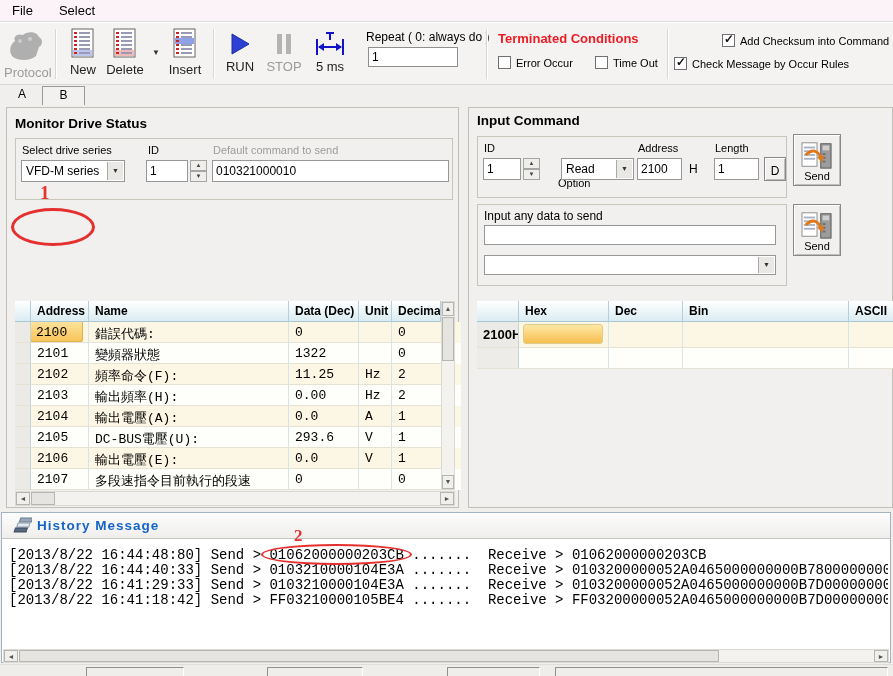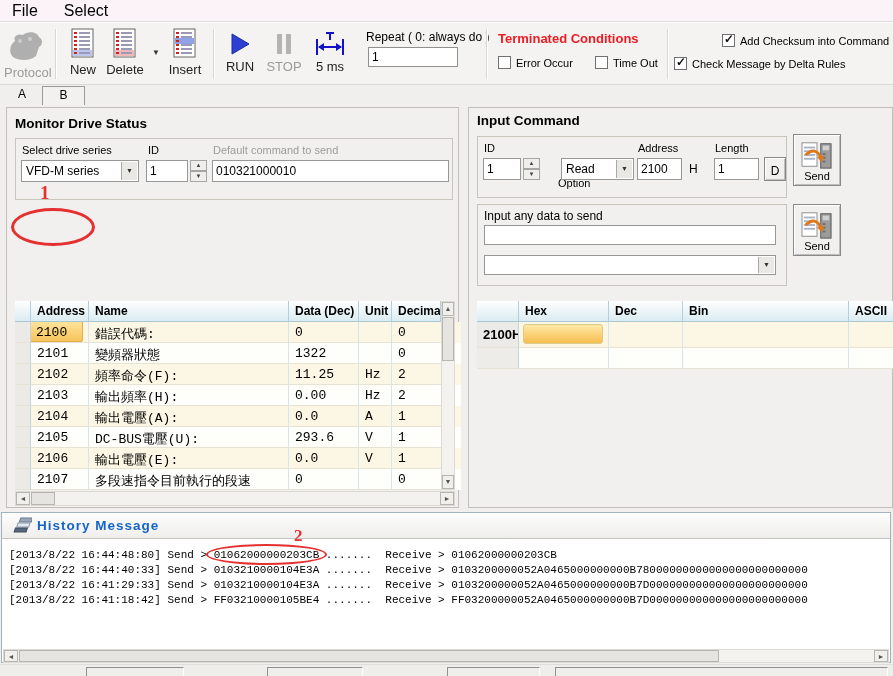--- a/index.html
+++ b/index.html
@@ -2,21 +2,21 @@
 <html><head>
 <meta charset="utf-8">
 <style>
   * { margin:0; padding:0; box-sizing:border-box; }
   html,body { width:893px; height:676px; }
   body { font-family:"Liberation Sans", sans-serif; font-size:12px; color:#000; background:#F0EFED; position:relative; overflow:hidden; }
   .abs { position:absolute; }
 
   
   #menubar { left:0; top:0; width:893px; height:22px; background:#FBF3F8; border-bottom:1px solid #DCDCDC; box-shadow:0 1px 0 #fff; display:flex; align-items:center; padding-left:8px; gap:18px; }
-  .menu-item { font-size:16px; padding:2px 4px; cursor:default;text-align:center; }
+  .menu-item { font-size:13px; padding:2px 4px; cursor:default;text-align:center; }
 
   
   #toolbar { left:0; top:23px; width:893px; height:62px; background:#F4F3F1; border-bottom:1px solid #D9D8D4; }
   .tb-item { position:absolute; text-align:center; font-size:13px; color:#222; }
   .tb-item .lbl { display:block; margin-top:2px; }
   .tb-sep { position:absolute; top:6px; height:50px; width:1px; background:#D8D7D3; box-shadow:1px 0 0 #fff; }
   .disabled-text { color:#9B9B9B; }
   .dd-arrow { position:absolute; font-size:8px; color:#333; }
   #repeat-label { position:absolute; left:366px; top:7px; font-size:12px; }
   #repeat-input { position:absolute; left:368px; top:24px; width:90px; height:20px; border:1px solid #8F8F8F; background:#fff; font-size:12px; padding:1px 3px; }
@@ -82,21 +82,21 @@
   #right-table { position:absolute; left:8px; top:193px; width:420px; }
   .rt-hdr { width:42px; background:#EBEAE6; border-right:1px solid #C2D4DC; font-weight:bold; font-size:13px; }
   .rt-hex { width:90px; } .rt-dec { width:74px; } .rt-bin { width:166px; } .rt-ascii { width:48px; border-right:none; }
   .rt-row1 { height:26px; }
   .hex-sel { position:absolute; left:46px; top:2px; width:80px; height:20px; background:linear-gradient(#FFE8A6,#F6BE4F); border:1px solid #D9CC8C; border-radius:3px; }
 
   
   #history-panel { position:absolute; left:1px; top:512px; width:890px; height:151px; border:1px solid #A3B2BF; background:#fff; }
   #history-titlebar { position:absolute; left:0; top:0; right:0; height:26px; background:linear-gradient(#FDFDFD,#EFEEEC); border-bottom:1px solid #C6C4C0; }
   #history-title { position:absolute; left:35px; top:5px; color:#1565C5; font-weight:bold; font-size:13.5px; letter-spacing:1px; }
-  #history-log { position:absolute; left:2px; top:27px; right:2px; height:108px; background:#fff; overflow:hidden; white-space:pre; font-family:"Liberation Mono", monospace; font-size:11px; line-height:15px; padding:8px 0 0 5px; }
+  #history-log { position:absolute; left:2px; top:27px; right:2px; height:108px; background:#fff; overflow:hidden; white-space:pre; font-family:"Liberation Mono", monospace; font-size:14px; line-height:15px; padding:8px 0 0 5px; }
   .circled { position:relative; display:inline-block; }
   .circled::after { content:""; position:absolute; left:-8px; right:-8px; top:-4px; bottom:-2px; border:2.5px solid #E53030; border-radius:50%; }
 
   .annot { position:absolute; color:#E53030; font-weight:bold; font-family:"Liberation Serif", serif; }
 
   
   #statusbar { position:absolute; left:0; top:664px; width:893px; height:12px; background:#EFEEEB; border-top:1px solid #DFDEDB; }
   .sb-seg { position:absolute; top:2px; height:14px; border:1px solid; border-color:#909090 #FFFFFF #FFFFFF #909090; }
 
   svg { display:block; }
@@ -251,35 +251,35 @@
   <div class="chk-row" style="left:595px; top:33px;">
     <span class="chk"></span><span>Time Out</span>
   </div>
 
   <div class="tb-sep" style="left:667px;"></div>
 
   <div class="chk-row" style="left:674px; top:11px;padding-left:48px;">
     <span class="chk checked"></span><span>Add Checksum into Command</span>
   </div>
   <div class="chk-row" style="left:674px; top:34px;">
-    <span class="chk checked"></span><span>Check Message by Delta Rules</span>
+    <span class="chk checked"></span><span>Check Message by Occur Rules</span>
   </div>
 </div>
 
 <div id="tabstrip" class="abs">
   <div class="tab-a">A</div>
   <div class="tab-b">B</div>
 </div>
 
 <div id="monitor-panel" class="panel">
   <div class="panel-title" style="left:8px; top:8px;">Monitor Drive Status</div>
 
   <div class="groupbox" style="left:8px; top:30px; width:438px; height:62px;">
     <span class="g-label" style="left:6px; top:5px;">Select drive series</span>
-    <div class="combo" style="left:5px; top:21px; width:118px;">
+    <div class="combo" style="left:5px; top:21px; width:104px;">
       <span>VFD-M series</span>
       <span class="cbtn">▼</span>
     </div>
     <span class="g-label" style="left:132px; top:5px;">ID</span>
     <input class="tinput" style="left: 130px; top: 21px; width: 42px;" value="1">
     <div class="spinner" style="left:174px; top:21px;">
         <div>▲</div>
         <div>▼</div>
       </div>
     <span class="g-label gray" style="left:197px; top:5px;">Default command to send</span>

